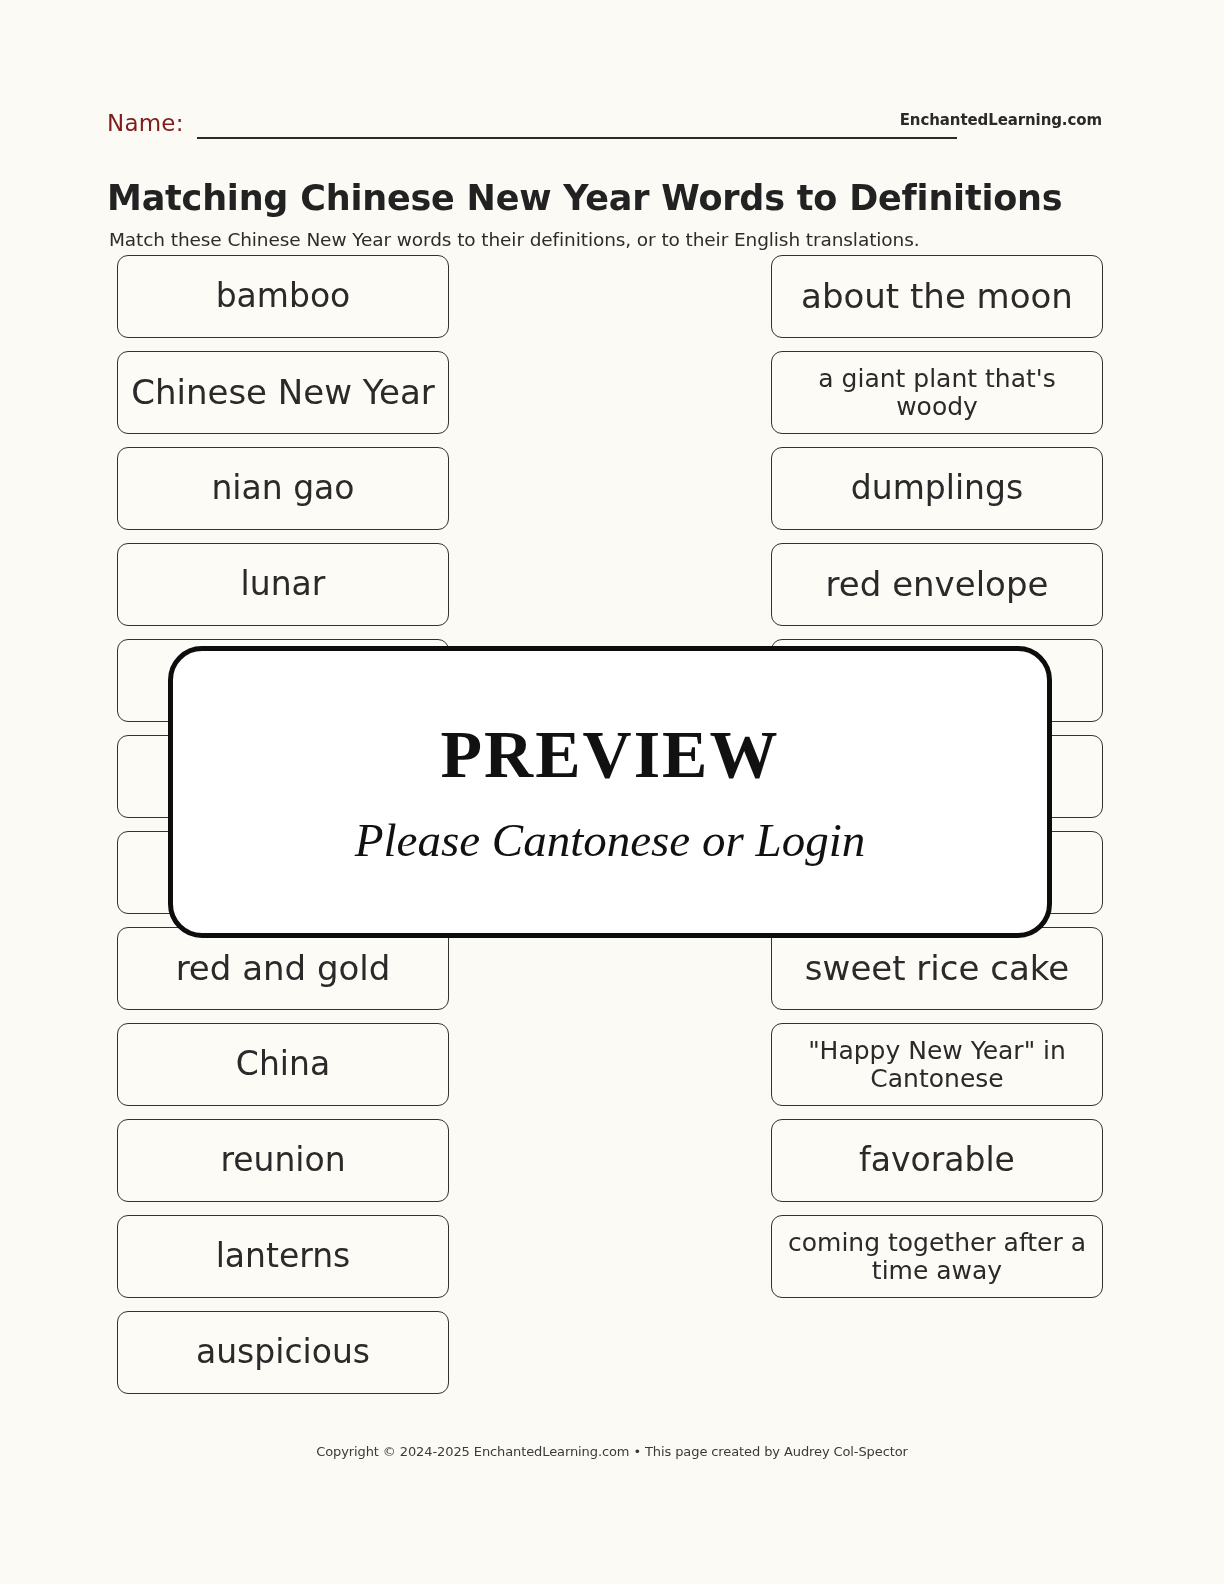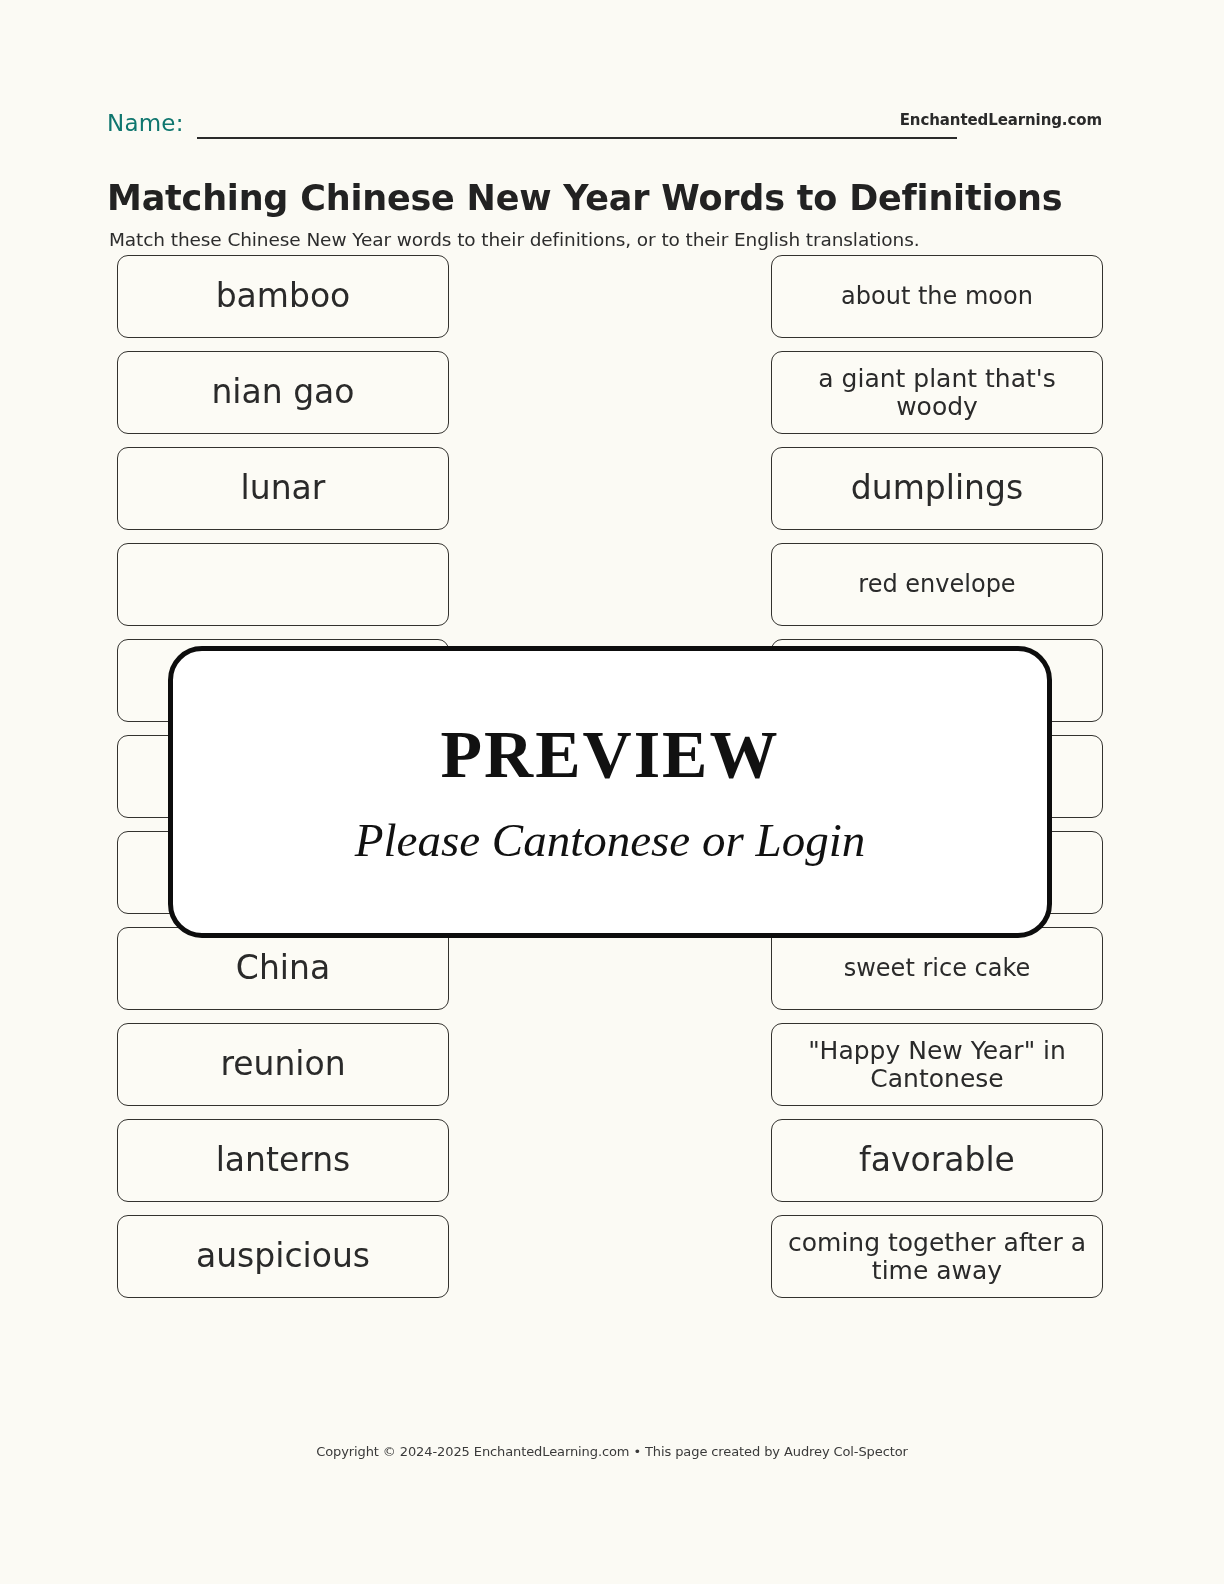--- a/index.html
+++ b/index.html
@@ -27,21 +27,21 @@
     position: absolute;
     left: 107px;
     top: 103px;
     width: 995px;
     height: 36px;
     display: flex;
     align-items: flex-end;
   }
   .name-label {
     font-size: 23px;
-    color: #0f766e;
+    color: #7f1d1d;
     letter-spacing: .2px;
     line-height: 1;
     padding-bottom: 4px;
     white-space: nowrap;
   }
   .name-line {
     flex: 0 0 auto;
     width: 760px;
     margin-left: 13px;
     border-bottom: 2px solid #2a2a2a;
@@ -101,21 +101,21 @@
     text-align: center;
     padding: 4px 12px;
     color: #2a2a2a;
   }
   .card .card-text {
     display: block;
     width: 100%;
     line-height: 1.12;
   }
   .card.size-lg  .card-text { font-size: 33px; }
-  .card.size-md  .card-text { font-size: 24px; }
+  .card.size-md  .card-text { font-size: 34px; }
   .card.size-sm  .card-text { font-size: 25px; }
 
   
   .preview-overlay {
     position: absolute;
     left: 168px;
     top: 646px;
     width: 874px;
     height: 282px;
     background: #ffffff;
@@ -167,20 +167,23 @@
     <span class="brand">EnchantedLearning.com</span>
   </div>
 
   <h1 class="title">Matching Chinese New Year Words to Definitions</h1>
   <p class="subtitle">Match these Chinese New Year words to their definitions, or to their English translations.</p>
 
   <div class="col col-left" id="col-left">
       <div class="card size-lg">
         <span class="card-text">bamboo</span>
       </div>
+      <div class="card size-md">
+        <span class="card-text">Chinese New Year</span>
+      </div>
       <div class="card size-lg">
         <span class="card-text">nian gao</span>
       </div>
       <div class="card size-lg">
         <span class="card-text">lunar</span>
       </div>
       <div class="card size-lg">
         <span class="card-text"></span>
       </div>
       <div class="card size-lg">

